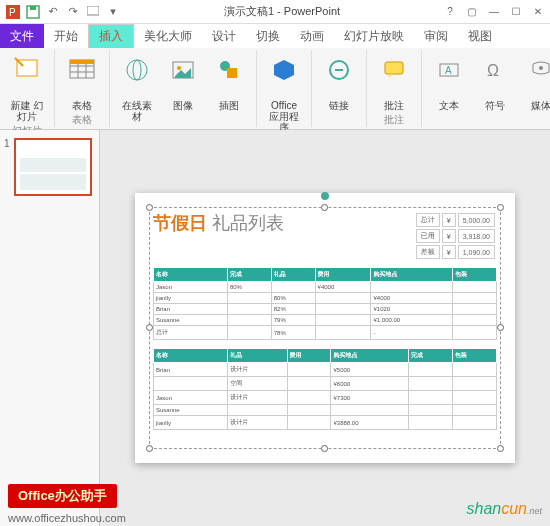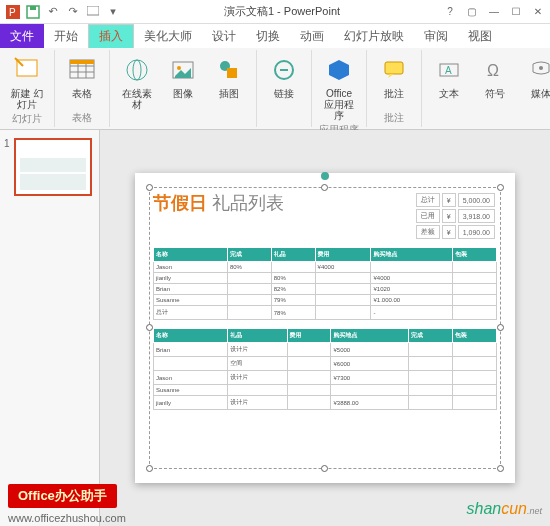--- a/index.html
+++ b/index.html
@@ -12,30 +12,30 @@
 .win-btn{width:16px;height:16px;display:flex;align-items:center;justify-content:center;color:#666;cursor:pointer;font-size:10px}
 .tabs{height:24px;background:#fff;display:flex;font-size:12px}
 .tab{padding:0 10px;display:flex;align-items:center;color:#5a5a5a;cursor:pointer}
 .tab.file{background:#6d28d9;color:#fff}
 .tab.active{background:#5eead4;border:1px solid #ccc;border-bottom:none;color:#d24726}
 .ribbon{height:82px;background:#f5f5f5;border-bottom:1px solid #ccc;display:flex;padding:2px 0}
 .group{display:flex;flex-direction:column;align-items:center;padding:2px 6px;border-right:1px solid #ddd}
 .group-items{display:flex;gap:4px;flex:1;align-items:flex-start}
 .big-btn{display:flex;flex-direction:column;align-items:center;width:42px;cursor:pointer;padding:2px}
 .big-btn .icon{width:32px;height:32px;display:flex;align-items:center;justify-content:center}
-.big-btn .lbl{font-size:10px;color:#444;text-align:center;line-height:11px;margin-top:2px}
+.big-btn .lbl{font-size:10px;color:#444;text-align:center;line-height:11px;margin-top:14px}
 .group-label{font-size:10px;color:#888;text-align:right;margin-top:auto}
 .workspace{display:flex;height:396px}
 .thumbpane{width:100px;background:#f7f7f7;border-right:1px solid #ccc;padding:8px 4px}
 .thumb-wrap{display:flex;gap:4px}
 .thumb-num{font-size:10px;color:#666}
 .thumb{width:78px;height:58px;border:2px solid #d24726;background:#fff;padding:4px}
 .thumb-content{width:100%;height:100%;background:linear-gradient(#fff 30%,#e8f0f0 30% 60%,#fff 60% 65%,#e8f0f0 65%)}
 .slide-area{flex:1;background:#eaeaea;display:flex;align-items:center;justify-content:center;position:relative}
-.slide{width:380px;height:310px;background:#fff;box-shadow:0 2px 8px rgba(0,0,0,0.3);position:relative;padding:18px}
+.slide{width:380px;height:270px;background:#fff;box-shadow:0 2px 8px rgba(0,0,0,0.3);position:relative;padding:18px}
 .handles{position:absolute;inset:14px;border:1px dashed #999}
 .handle{position:absolute;width:7px;height:7px;background:#fff;border:1px solid #666;border-radius:50%}
 .h-tl{top:-4px;left:-4px}.h-tr{top:-4px;right:-4px}.h-bl{bottom:-4px;left:-4px}.h-br{bottom:-4px;right:-4px}
 .h-tc{top:-4px;left:50%;margin-left:-4px}.h-bc{bottom:-4px;left:50%;margin-left:-4px}
 .h-lc{left:-4px;top:50%;margin-top:-4px}.h-rc{right:-4px;top:50%;margin-top:-4px}
 .rot{position:absolute;top:-16px;left:50%;width:8px;height:8px;background:#4a9;border-radius:50%;margin-left:-4px}
 .slide-header{display:flex;justify-content:space-between;margin-bottom:6px}
 .slide-title{font-size:18px;font-weight:bold}
 .slide-title .t1{color:#e67817}
 .slide-title .t2{color:#888;font-weight:normal}
@@ -167,43 +167,43 @@
           </div>
         <div class="lbl">插图</div>
       </div>
     </div>
     <div class="group-label"></div>
   </div>
   <div class="group">
     <div class="group-items">
       <div class="big-btn">
         <div class="icon">
+            <svg width="28" height="28">
+              <path d="M14 4 L24 9 L24 19 L14 24 L4 19 L4 9 Z" fill="#2b7cd3"></path>
+            </svg>
+          </div>
+        <div class="lbl">Office
+应用程序</div>
+      </div>
+    </div>
+    <div class="group-label">应用程序</div>
+  </div>
+  <div class="group">
+    <div class="group-items">
+      <div class="big-btn">
+        <div class="icon">
             <svg width="24" height="24">
               <circle cx="12" cy="12" r="9" fill="none" stroke="#4a9" stroke-width="2"></circle>
               <path d="M8 12 L16 12" stroke="#4a9" stroke-width="2"></path>
             </svg>
           </div>
         <div class="lbl">链接</div>
       </div>
     </div>
     <div class="group-label"></div>
-  </div>
-  <div class="group">
-    <div class="group-items">
-      <div class="big-btn">
-        <div class="icon">
-            <svg width="28" height="28">
-              <path d="M14 4 L24 9 L24 19 L14 24 L4 19 L4 9 Z" fill="#2b7cd3"></path>
-            </svg>
-          </div>
-        <div class="lbl">Office
-应用程序</div>
-      </div>
-    </div>
-    <div class="group-label">应用程序</div>
   </div>
   <div class="group">
     <div class="group-items">
       <div class="big-btn">
         <div class="icon">
             <svg width="24" height="24">
               <rect x="3" y="4" width="18" height="12" rx="2" fill="#fd5" stroke="#c90"></rect>
               <path d="M8 16 L6 20 L12 16" fill="#fd5"></path>
             </svg>
           </div>

